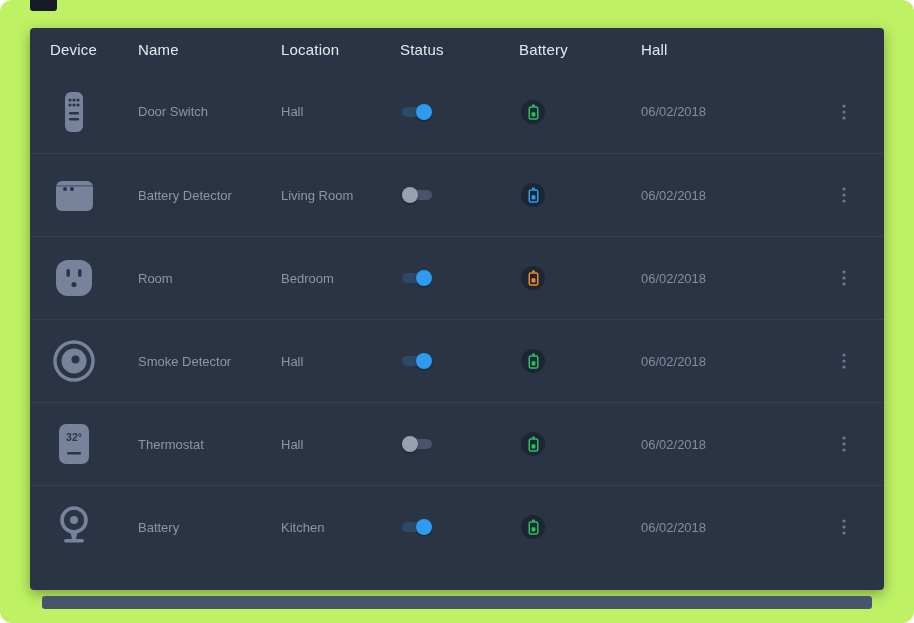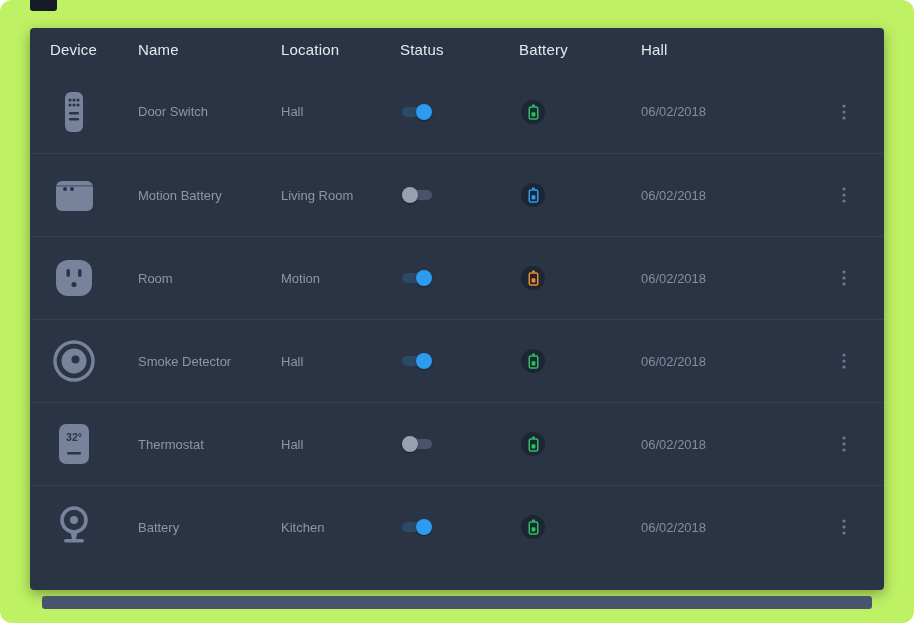--- a/index.html
+++ b/index.html
@@ -124,21 +124,21 @@
 
     <div class="grid-row row">
       <div class="cell device-cell">
         <svg width="44" height="44" viewBox="0 0 44 44">
           <rect x="4" y="8" width="37" height="30" rx="6" fill="#76839b"></rect>
           <circle cx="13" cy="16" r="2" fill="#2b3445"></circle>
           <circle cx="20" cy="16" r="2" fill="#2b3445"></circle>
           <rect x="4" y="12" width="37" height="1.6" fill="#2b3445" opacity="0.45"></rect>
         </svg>
       </div>
-      <div class="cell">Motion Battery</div>
+      <div class="cell">Battery Detector</div>
       <div class="cell">Living Room</div>
       <div class="cell">
         <div class="toggle" data-state="off">
           <div class="track"></div>
           <div class="knob"></div>
         </div>
       </div>
       <div class="cell">
         <div class="battery-badge" data-color="blue">
           <svg width="11" height="16" viewBox="0 0 11 16">
@@ -163,21 +163,21 @@
     <div class="grid-row row">
       <div class="cell device-cell">
         <svg width="44" height="44" viewBox="0 0 44 44">
           <rect x="4" y="4" width="36" height="36" rx="12" fill="#76839b"></rect>
           <rect x="14.5" y="13" width="3.4" height="8" rx="1.7" fill="#2b3445"></rect>
           <rect x="26.1" y="13" width="3.4" height="8" rx="1.7" fill="#2b3445"></rect>
           <circle cx="22" cy="28.5" r="2.6" fill="#2b3445"></circle>
         </svg>
       </div>
       <div class="cell">Room</div>
-      <div class="cell">Motion</div>
+      <div class="cell">Bedroom</div>
       <div class="cell">
         <div class="toggle" data-state="on">
           <div class="track"></div>
           <div class="knob"></div>
         </div>
       </div>
       <div class="cell">
         <div class="battery-badge" data-color="orange">
           <svg width="11" height="16" viewBox="0 0 11 16">
             <rect x="4" y="0.5" width="3" height="2" rx="0.8" fill="currentColor"></rect>

